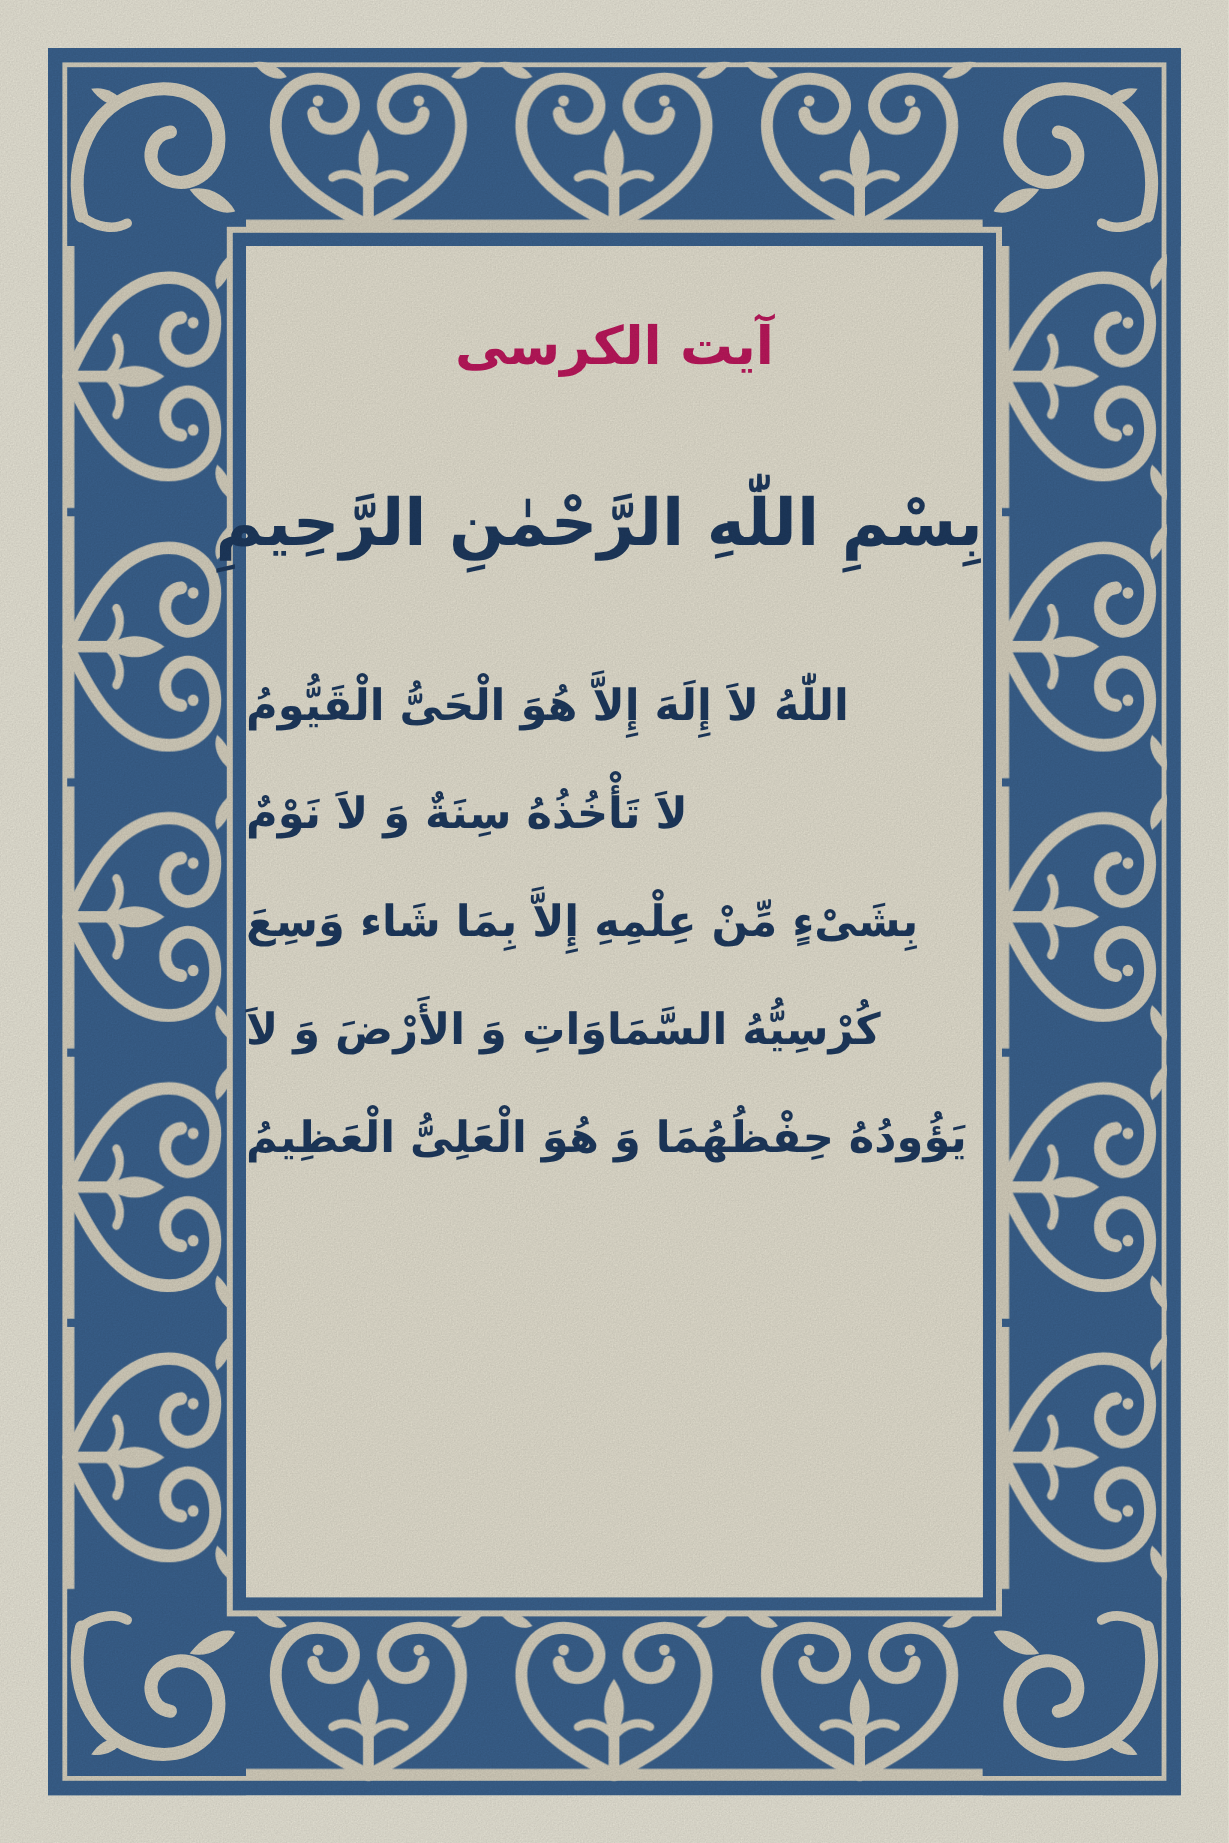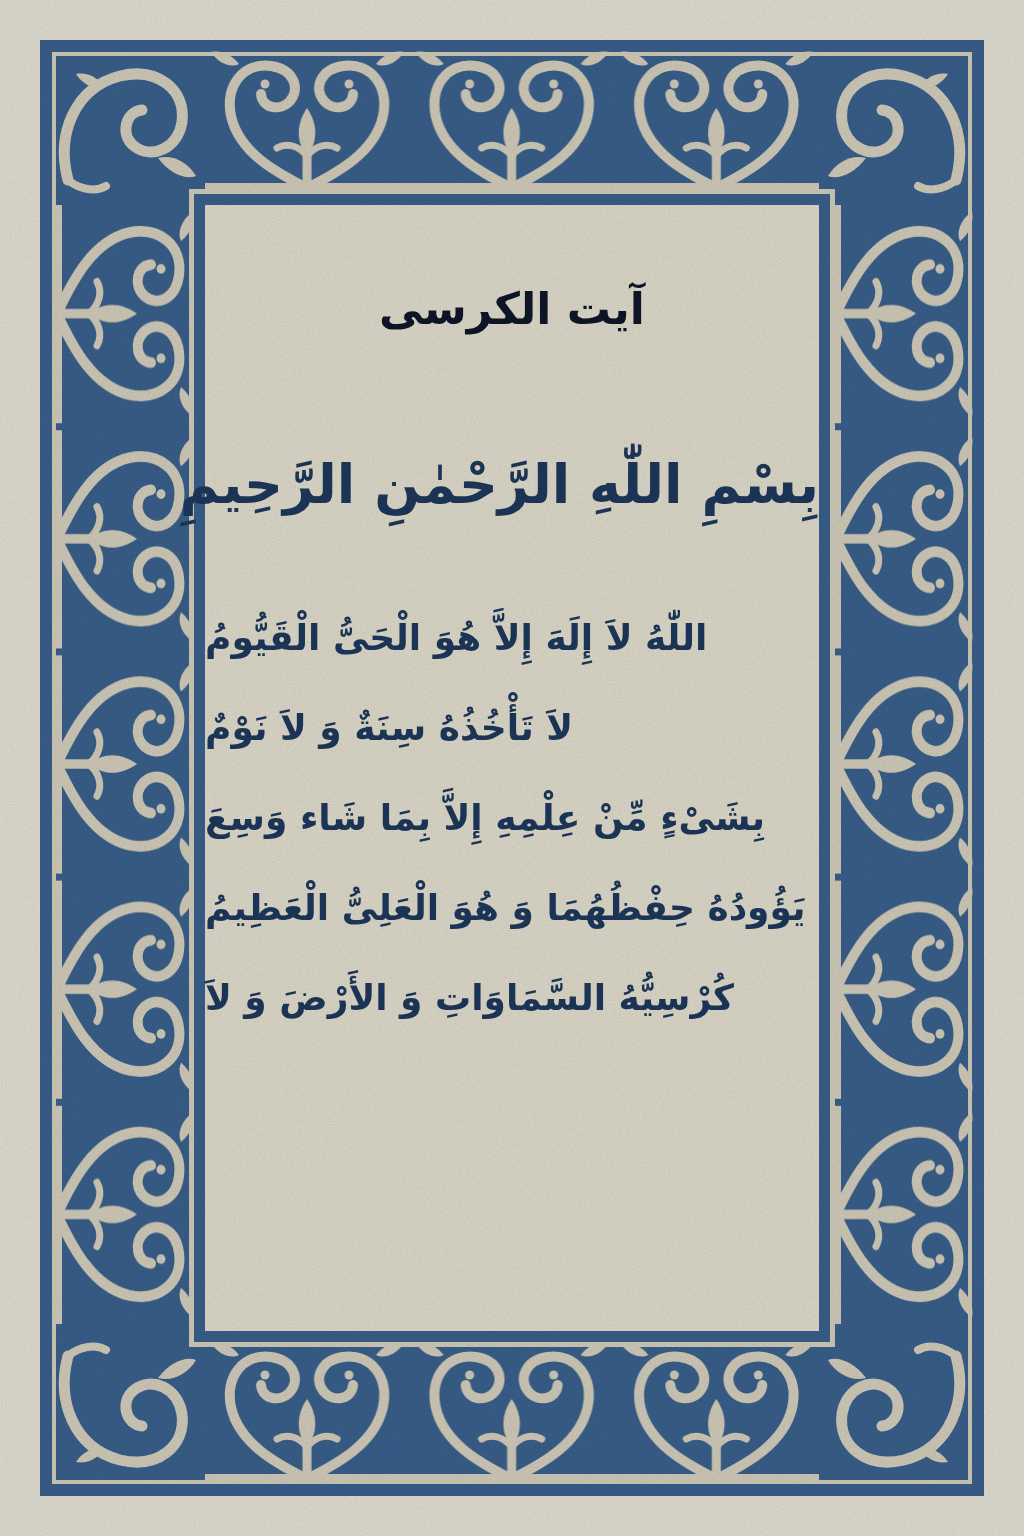--- a/index.html
+++ b/index.html
@@ -7,25 +7,25 @@
     width:1024px;height:1536px;position:relative;overflow:hidden;
     background:#ebe8da;
     font-family:"DejaVu Sans",sans-serif;
   }
   .frame-svg{position:absolute;left:0;top:0;width:1024px;height:1536px;}
   .panel{
     position:absolute;left:205px;top:205px;width:614px;height:1126px;
     background:#e7e3d3;
   }
   .title{
-    margin-top:72px;line-height:64px;font-size:44px;font-weight:bold;
-    color:#0f172a;text-align:center;white-space:nowrap;
+    margin-top:52px;line-height:64px;font-size:44px;font-weight:bold;
+    color:#be185d;text-align:center;white-space:nowrap;
   }
   .bismillah{
-    margin-top:104px;line-height:80px;font-size:54px;font-weight:bold;
+    margin-top:75px;line-height:80px;font-size:54px;font-weight:bold;
     color:#1e3a5f;text-align:center;white-space:nowrap;
   }
   .verses{margin-top:68px;}
   .verse-line{
     line-height:90px;font-size:36px;font-weight:bold;
     color:#1e3a5f;text-align:left;white-space:nowrap;
   }
   .grain{position:absolute;left:0;top:0;width:1024px;height:1536px;pointer-events:none;}
 </style>
 </head>
@@ -96,22 +96,22 @@
   <rect x="191.5" y="191.5" width="641" height="1153" fill="none" stroke="#d9d3c1" stroke-width="5"></rect>
 </svg>
 
 <div class="panel">
   <div class="title" dir="rtl">آيت الكرسى</div>
   <div class="bismillah" dir="rtl">بِسْمِ اللّٰهِ الرَّحْمٰنِ الرَّحِيمِ</div>
   <div class="verses">
     <div class="verse-line" dir="rtl">اللّٰهُ لاَ إِلَهَ إِلاَّ هُوَ الْحَىُّ الْقَيُّومُ</div>
     <div class="verse-line" dir="rtl">لاَ تَأْخُذُهُ سِنَةٌ وَ لاَ نَوْمٌ</div>
     <div class="verse-line" dir="rtl">بِشَىْءٍ مِّنْ عِلْمِهِ إِلاَّ بِمَا شَاء وَسِعَ</div>
+    <div class="verse-line" dir="rtl">كُرْسِيُّهُ السَّمَاوَاتِ وَ الأَرْضَ وَ لاَ</div>
     <div class="verse-line" dir="rtl">يَؤُودُهُ حِفْظُهُمَا وَ هُوَ الْعَلِىُّ الْعَظِيمُ</div>
-    <div class="verse-line" dir="rtl">كُرْسِيُّهُ السَّمَاوَاتِ وَ الأَرْضَ وَ لاَ</div>
   </div>
 </div>
 
 <svg class="grain" viewBox="0 0 1024 1536" xmlns="http://www.w3.org/2000/svg">
   <filter id="grainNoise">
     <feTurbulence type="fractalNoise" baseFrequency="0.8" numOctaves="2" stitchTiles="stitch"></feTurbulence>
     <feColorMatrix type="matrix" values="0 0 0 0 0  0 0 0 0 0  0 0 0 0 0  0.5 0.5 0.5 0 0"></feColorMatrix>
   </filter>
   <rect width="1024" height="1536" filter="url(#grainNoise)" opacity="0.13"></rect>
 </svg>

